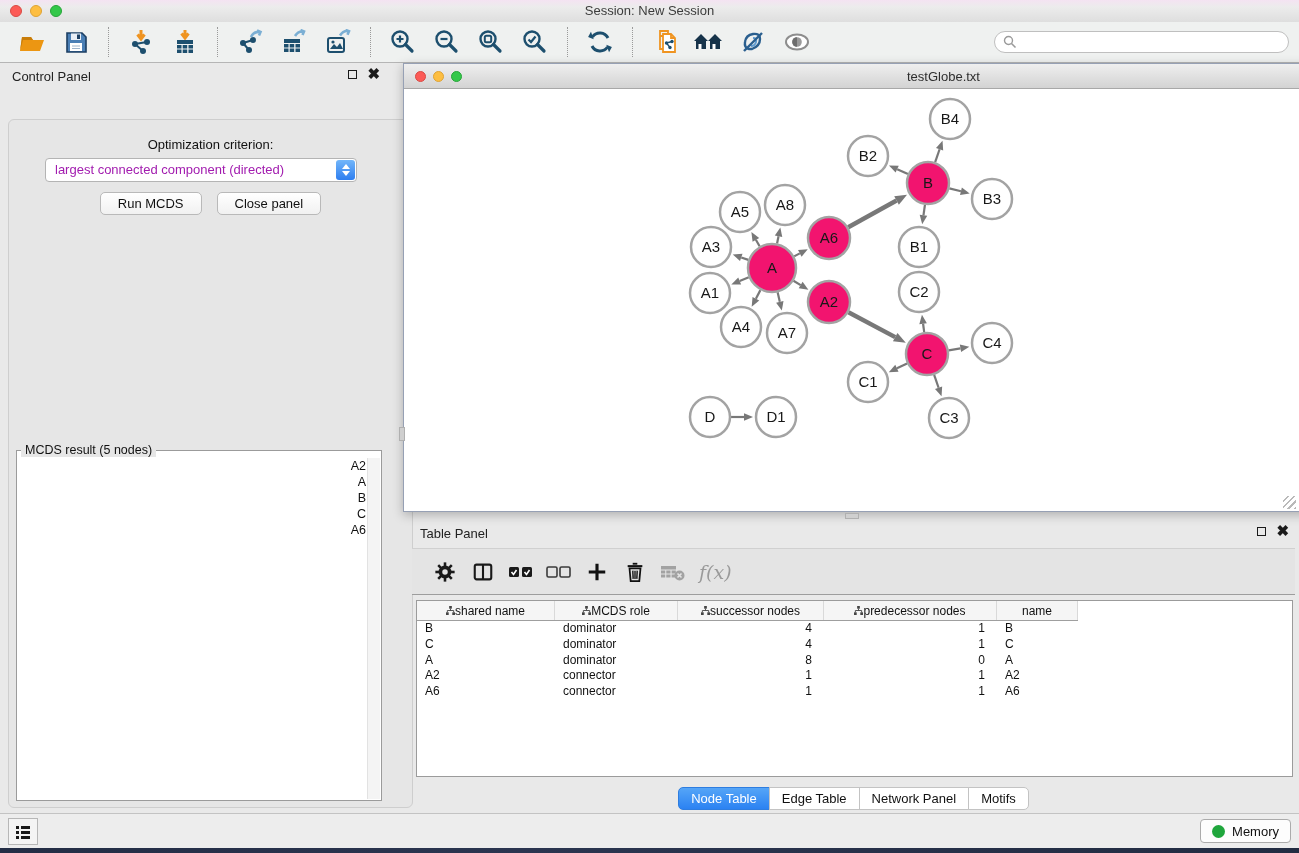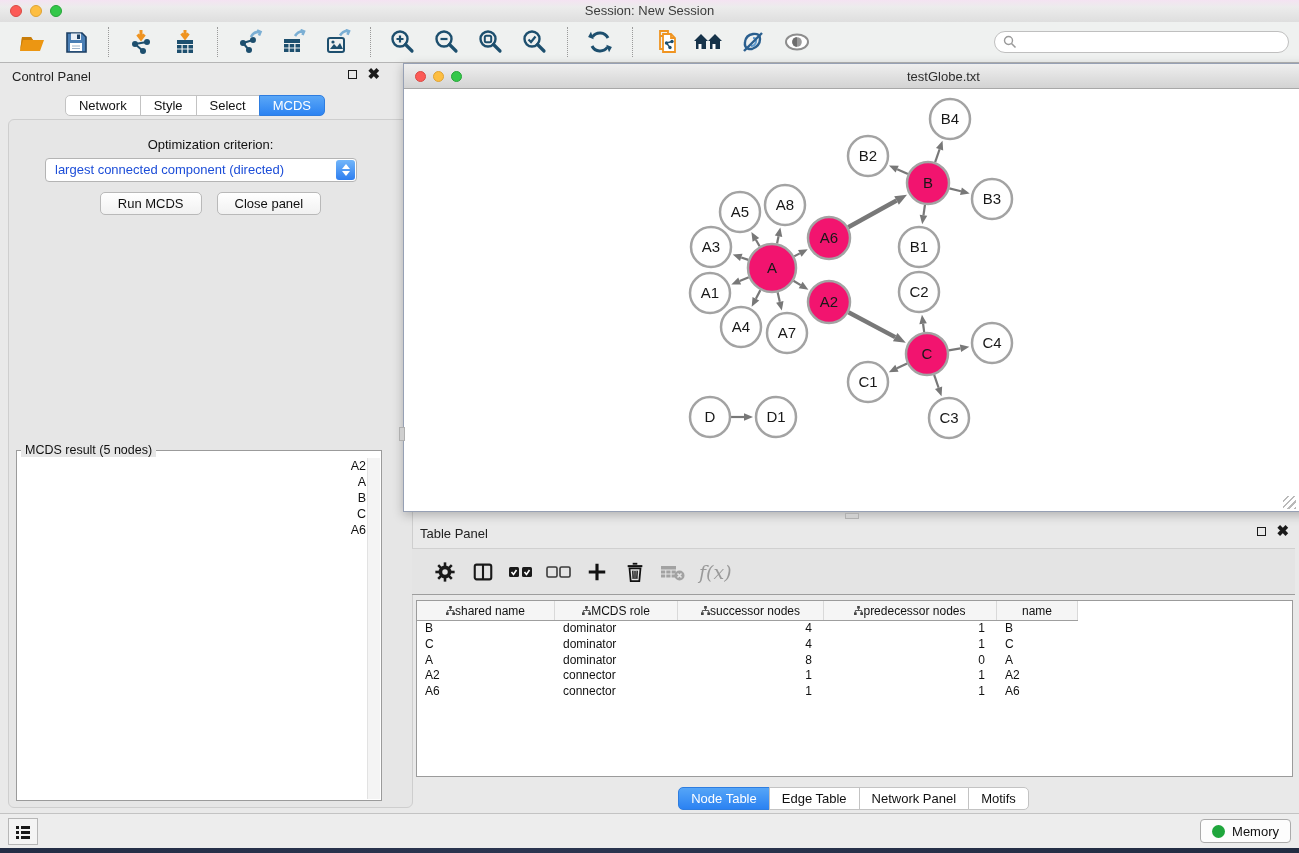--- a/index.html
+++ b/index.html
@@ -38,21 +38,21 @@
   .ctab { height:21px; line-height:19px; padding:0 13px; font-size:13px; background:#fff;
     border:1px solid #c3c3c3; margin-left:-1px; color:#111; }
   .ctab:first-child { border-radius:5px 0 0 5px; margin-left:0; }
   .ctab:last-child { border-radius:0 5px 5px 0; }
   .ctab.active { background:linear-gradient(#5aa7f7,#2c83f2); border-color:#2e7de0; color:#fff; }
 
   #ctrl-inner { position:absolute; left:8px; top:56px; width:405px; height:689px;
     background:#e6e6e6; border:1px solid #cecece; border-radius:6px; }
   #opt-label { text-align:center; margin-top:17px; font-size:13px; color:#111; }
   #criterion-select { position:absolute; left:36px; top:38px; width:312px; height:24px; background:#fff;
-    border:1px solid #b4b4b4; border-radius:4px; font-size:13px; color:#1d4ed8; line-height:22px; padding-left:9px; }
+    border:1px solid #b4b4b4; border-radius:4px; font-size:13px; color:#a21caf; line-height:22px; padding-left:9px; }
   #criterion-select .stepper { position:absolute; right:1px; top:1px; width:19px; height:20px;
     background:linear-gradient(#72b6fa,#2e7ef0); border-radius:3px; }
   .chev-up { position:absolute; left:5.5px; top:4px; width:0; height:0;
     border-left:4px solid transparent; border-right:4px solid transparent; border-bottom:5px solid #fff; }
   .chev-dn { position:absolute; left:5.5px; bottom:4px; width:0; height:0;
     border-left:4px solid transparent; border-right:4px solid transparent; border-top:5px solid #fff; }
   #ctrl-buttons { position:absolute; left:0; top:72px; width:100%; display:flex; justify-content:center; gap:15px; }
   .pbtn { height:23px; padding:0 17px; font-size:13px; color:#111; background:linear-gradient(#ffffff,#f1f1f1);
     border:1px solid #b9b9b9; border-radius:5px; line-height:21px; }
 
@@ -298,26 +298,20 @@
 </div>
 
 <div id="control-panel">
   <div class="panel-titlerow">
     <span class="panel-title">Control Panel</span>
     <span class="win-btns">
       <span class="sq-btn"></span>
       <span class="x-btn">✖</span>
     </span>
   </div>
-  <div id="ctrl-tabs">
-      <div class="ctab">Network</div>
-      <div class="ctab">Style</div>
-      <div class="ctab">Select</div>
-      <div class="ctab active">MCDS</div>
-    </div>
   <div id="ctrl-inner">
     <div id="opt-label">Optimization criterion:</div>
     <div id="criterion-select">
       <span>largest connected component (directed)</span>
       <span class="stepper">
           <span class="chev-up"></span>
           <span class="chev-dn"></span>
         </span>
     </div>
     <div id="ctrl-buttons">

